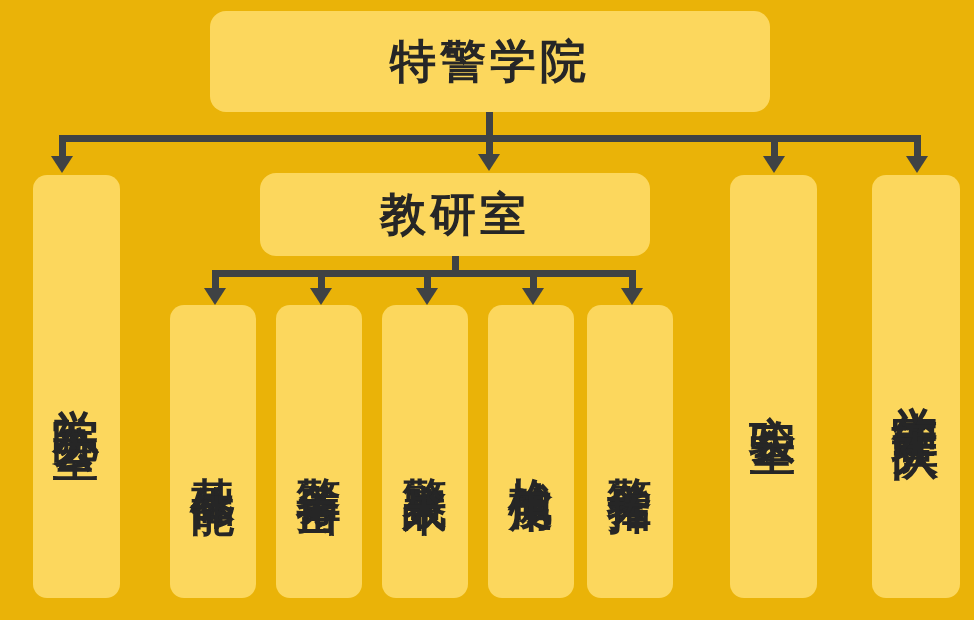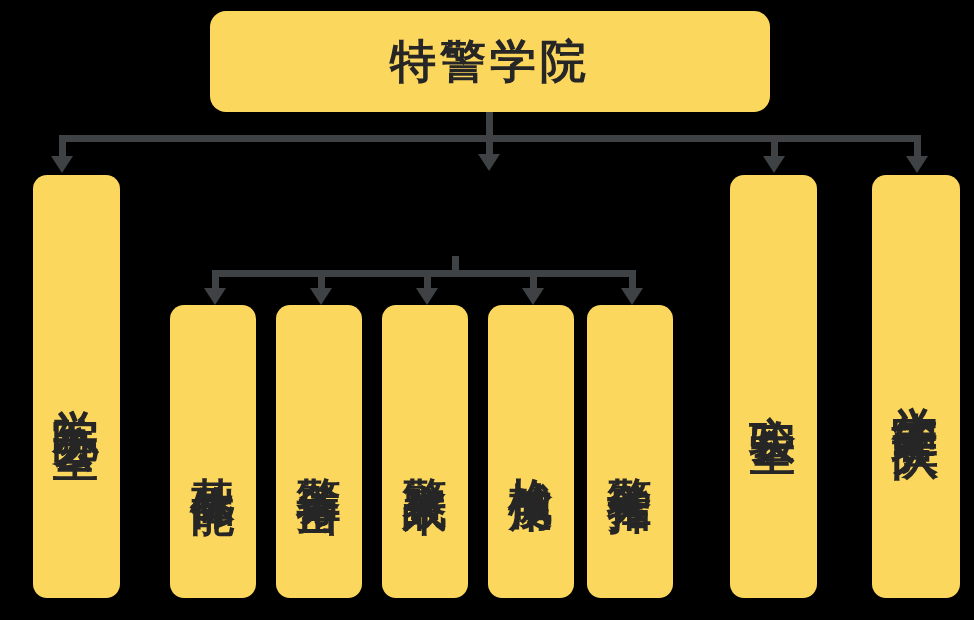--- a/index.html
+++ b/index.html
@@ -76,21 +76,21 @@
     width: 0;
     height: 0;
     border-left: 11px solid transparent;
     border-right: 11px solid transparent;
     border-top: 17px solid #3F4244;
   }
 </style>
 </head>
 <body>
 
-<div id="org-chart" style="background: #000000;">
+<div id="org-chart" style="background: #eab308;">
 
   <div class="node horizontal" style="left: 210px; top: 11px; width: 560px; height: 101px; background: rgb(252, 215, 93);">
     <span class="node-label" style="color: rgb(38, 38, 38);">特警学院</span>
   </div>
 
   <div class="connector-v" style="left: 486px; top: 112px; height: 26px; background: rgb(63, 66, 68);"></div>
   <div class="connector-h" style="left: 59px; top: 135px; width: 862px; background: rgb(63, 66, 68);"></div>
 
   <div class="connector-v" style="left: 59px; top: 135px; height: 23px; background: rgb(63, 66, 68);"></div>
   <div class="arrow-down" style="left: 51px; top: 156px; border-top-color: rgb(63, 66, 68);"></div>
@@ -101,20 +101,23 @@
   <div class="connector-v" style="left: 771px; top: 135px; height: 23px; background: rgb(63, 66, 68);"></div>
   <div class="arrow-down" style="left: 763px; top: 156px; border-top-color: rgb(63, 66, 68);"></div>
 
   <div class="connector-v" style="left: 914px; top: 135px; height: 23px; background: rgb(63, 66, 68);"></div>
   <div class="arrow-down" style="left: 906px; top: 156px; border-top-color: rgb(63, 66, 68);"></div>
 
   <div class="node vertical" style="left: 33px; top: 175px; width: 87px; height: 423px; background: rgb(252, 215, 93);">
     <span class="node-label" style="color: rgb(38, 38, 38);">学院办公室</span>
   </div>
 
+  <div class="node horizontal" style="left: 260px; top: 173px; width: 390px; height: 83px; background: rgb(252, 215, 93);">
+    <span class="node-label" style="color: rgb(38, 38, 38);">教研室</span>
+  </div>
 
   <div class="node vertical" style="left: 730px; top: 175px; width: 87px; height: 423px; background: rgb(252, 215, 93);">
     <span class="node-label" style="color: rgb(38, 38, 38);">实验室</span>
   </div>
 
   <div class="node vertical" style="left: 872px; top: 175px; width: 88px; height: 423px; background: rgb(252, 215, 93);">
     <span class="node-label" style="color: rgb(38, 38, 38);">学生管理大队</span>
   </div>
 
   <div class="connector-v" style="left: 452px; top: 256px; height: 17px; background: rgb(63, 66, 68);"></div>

